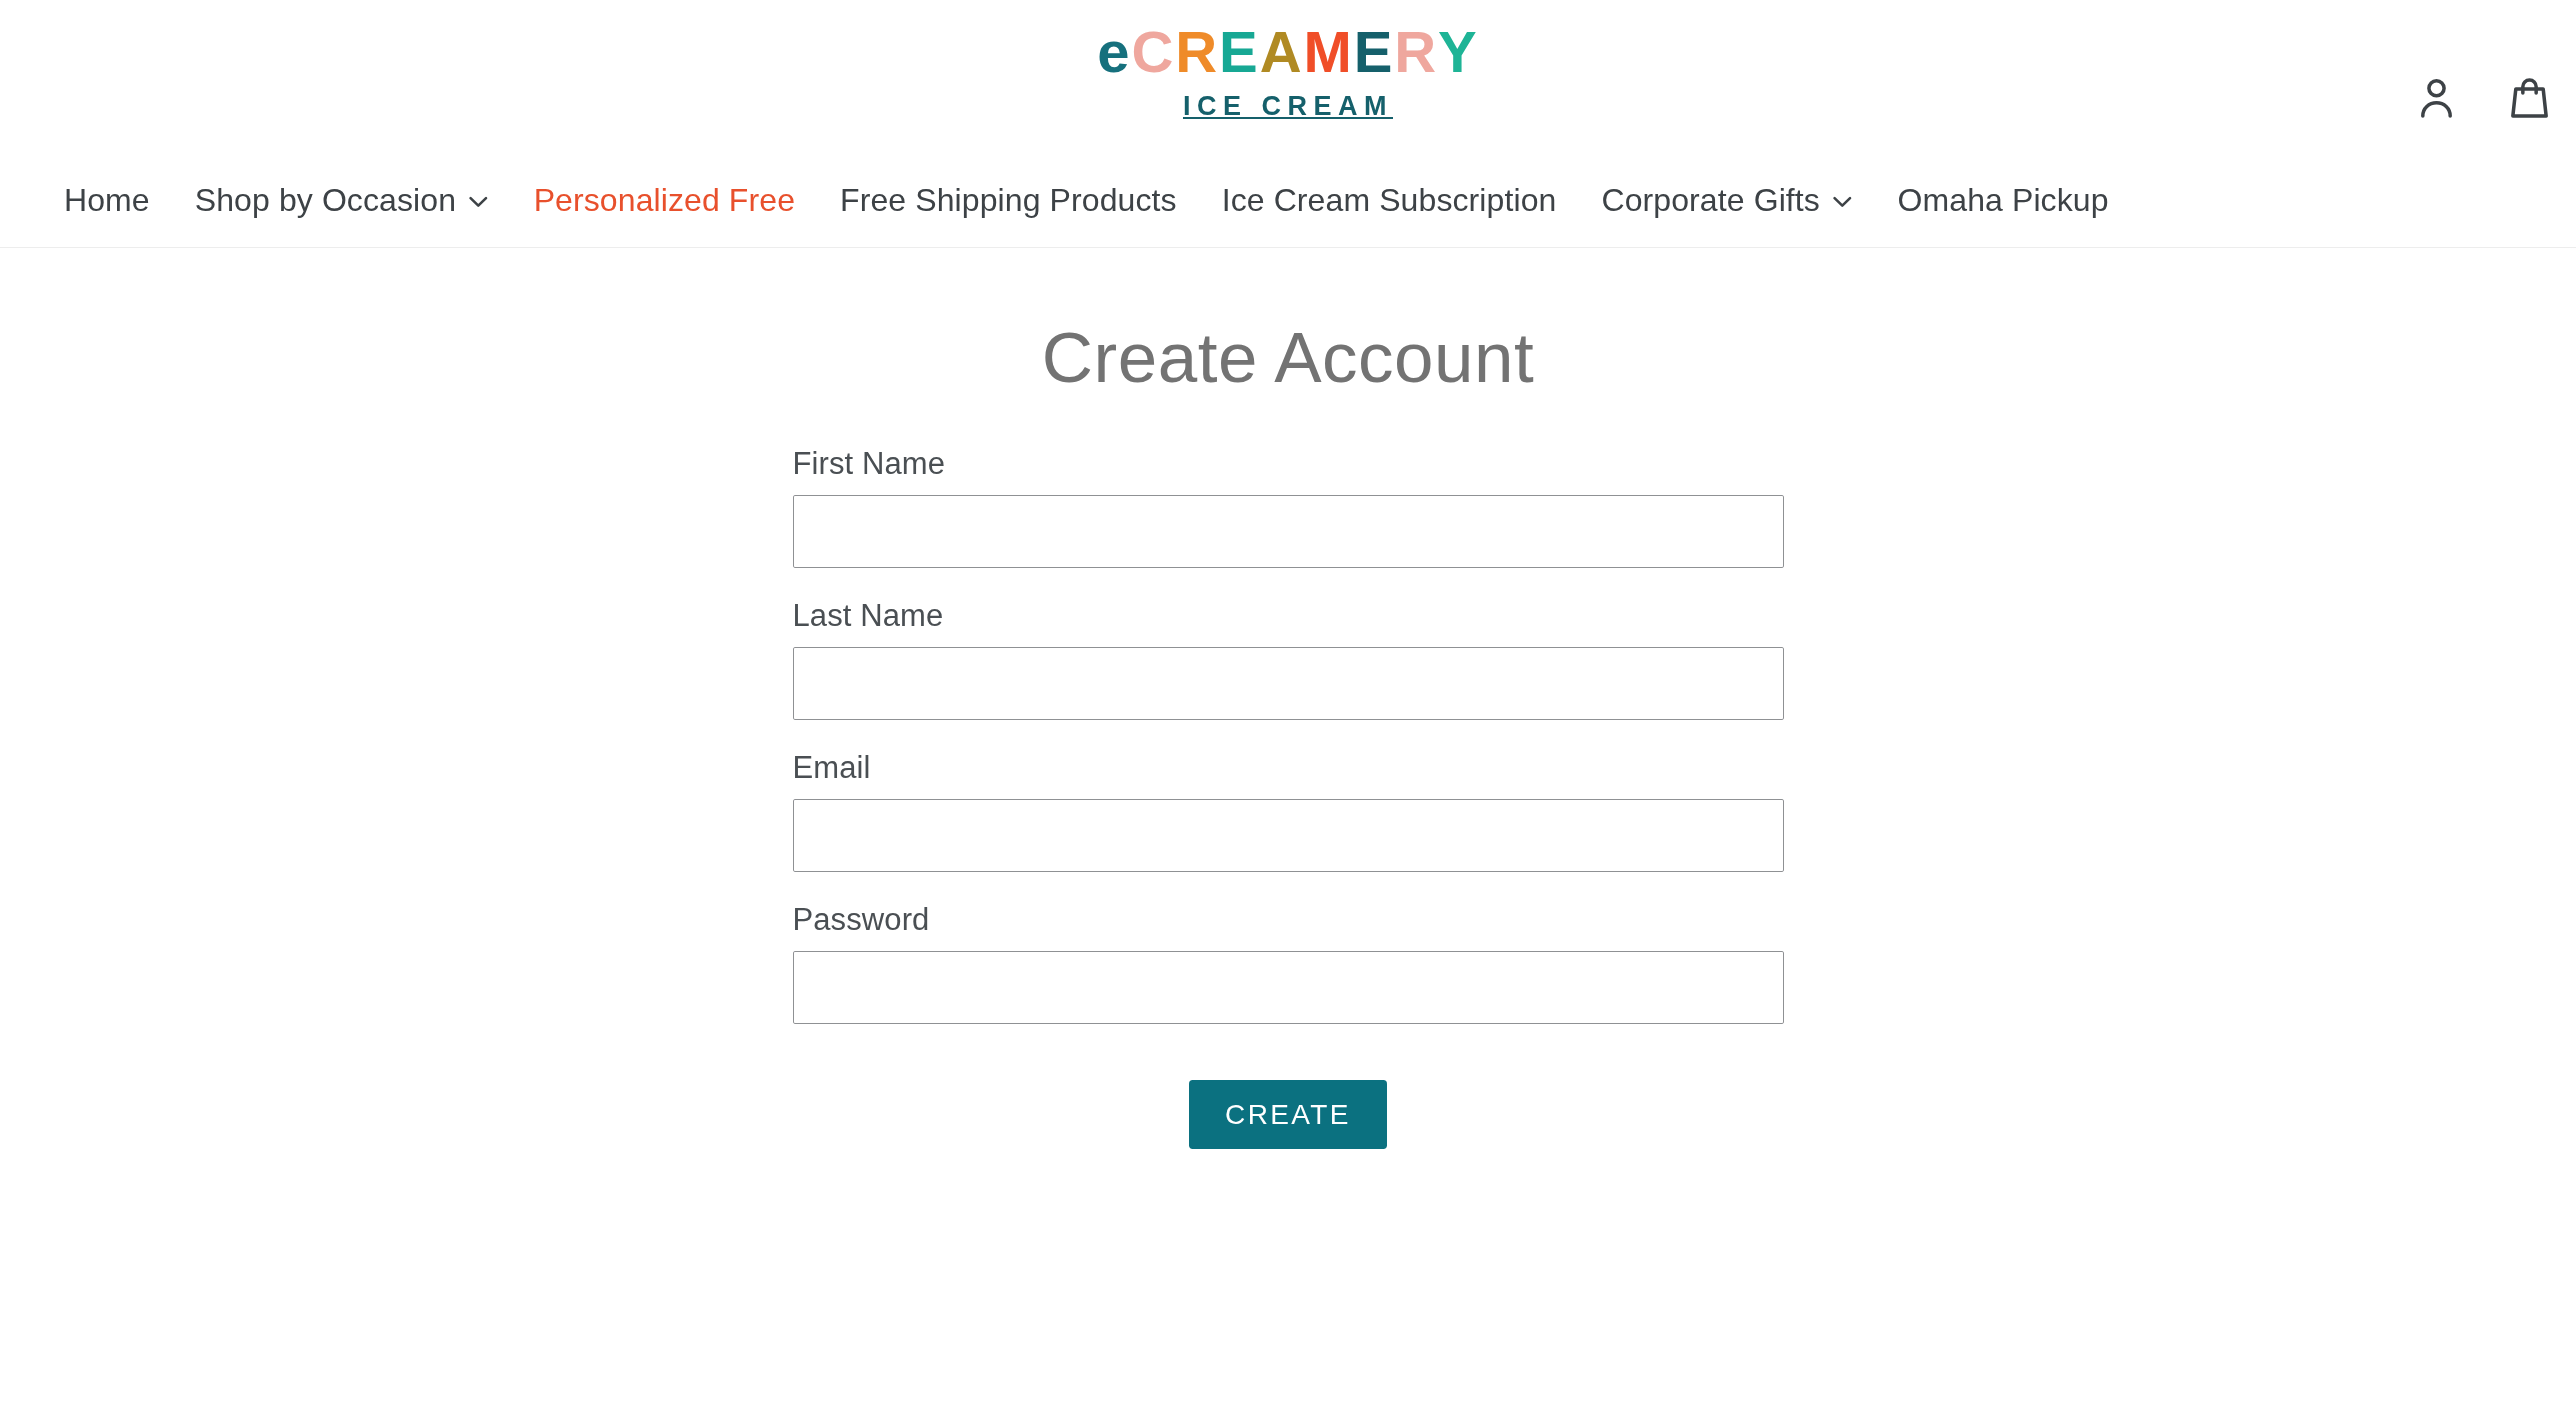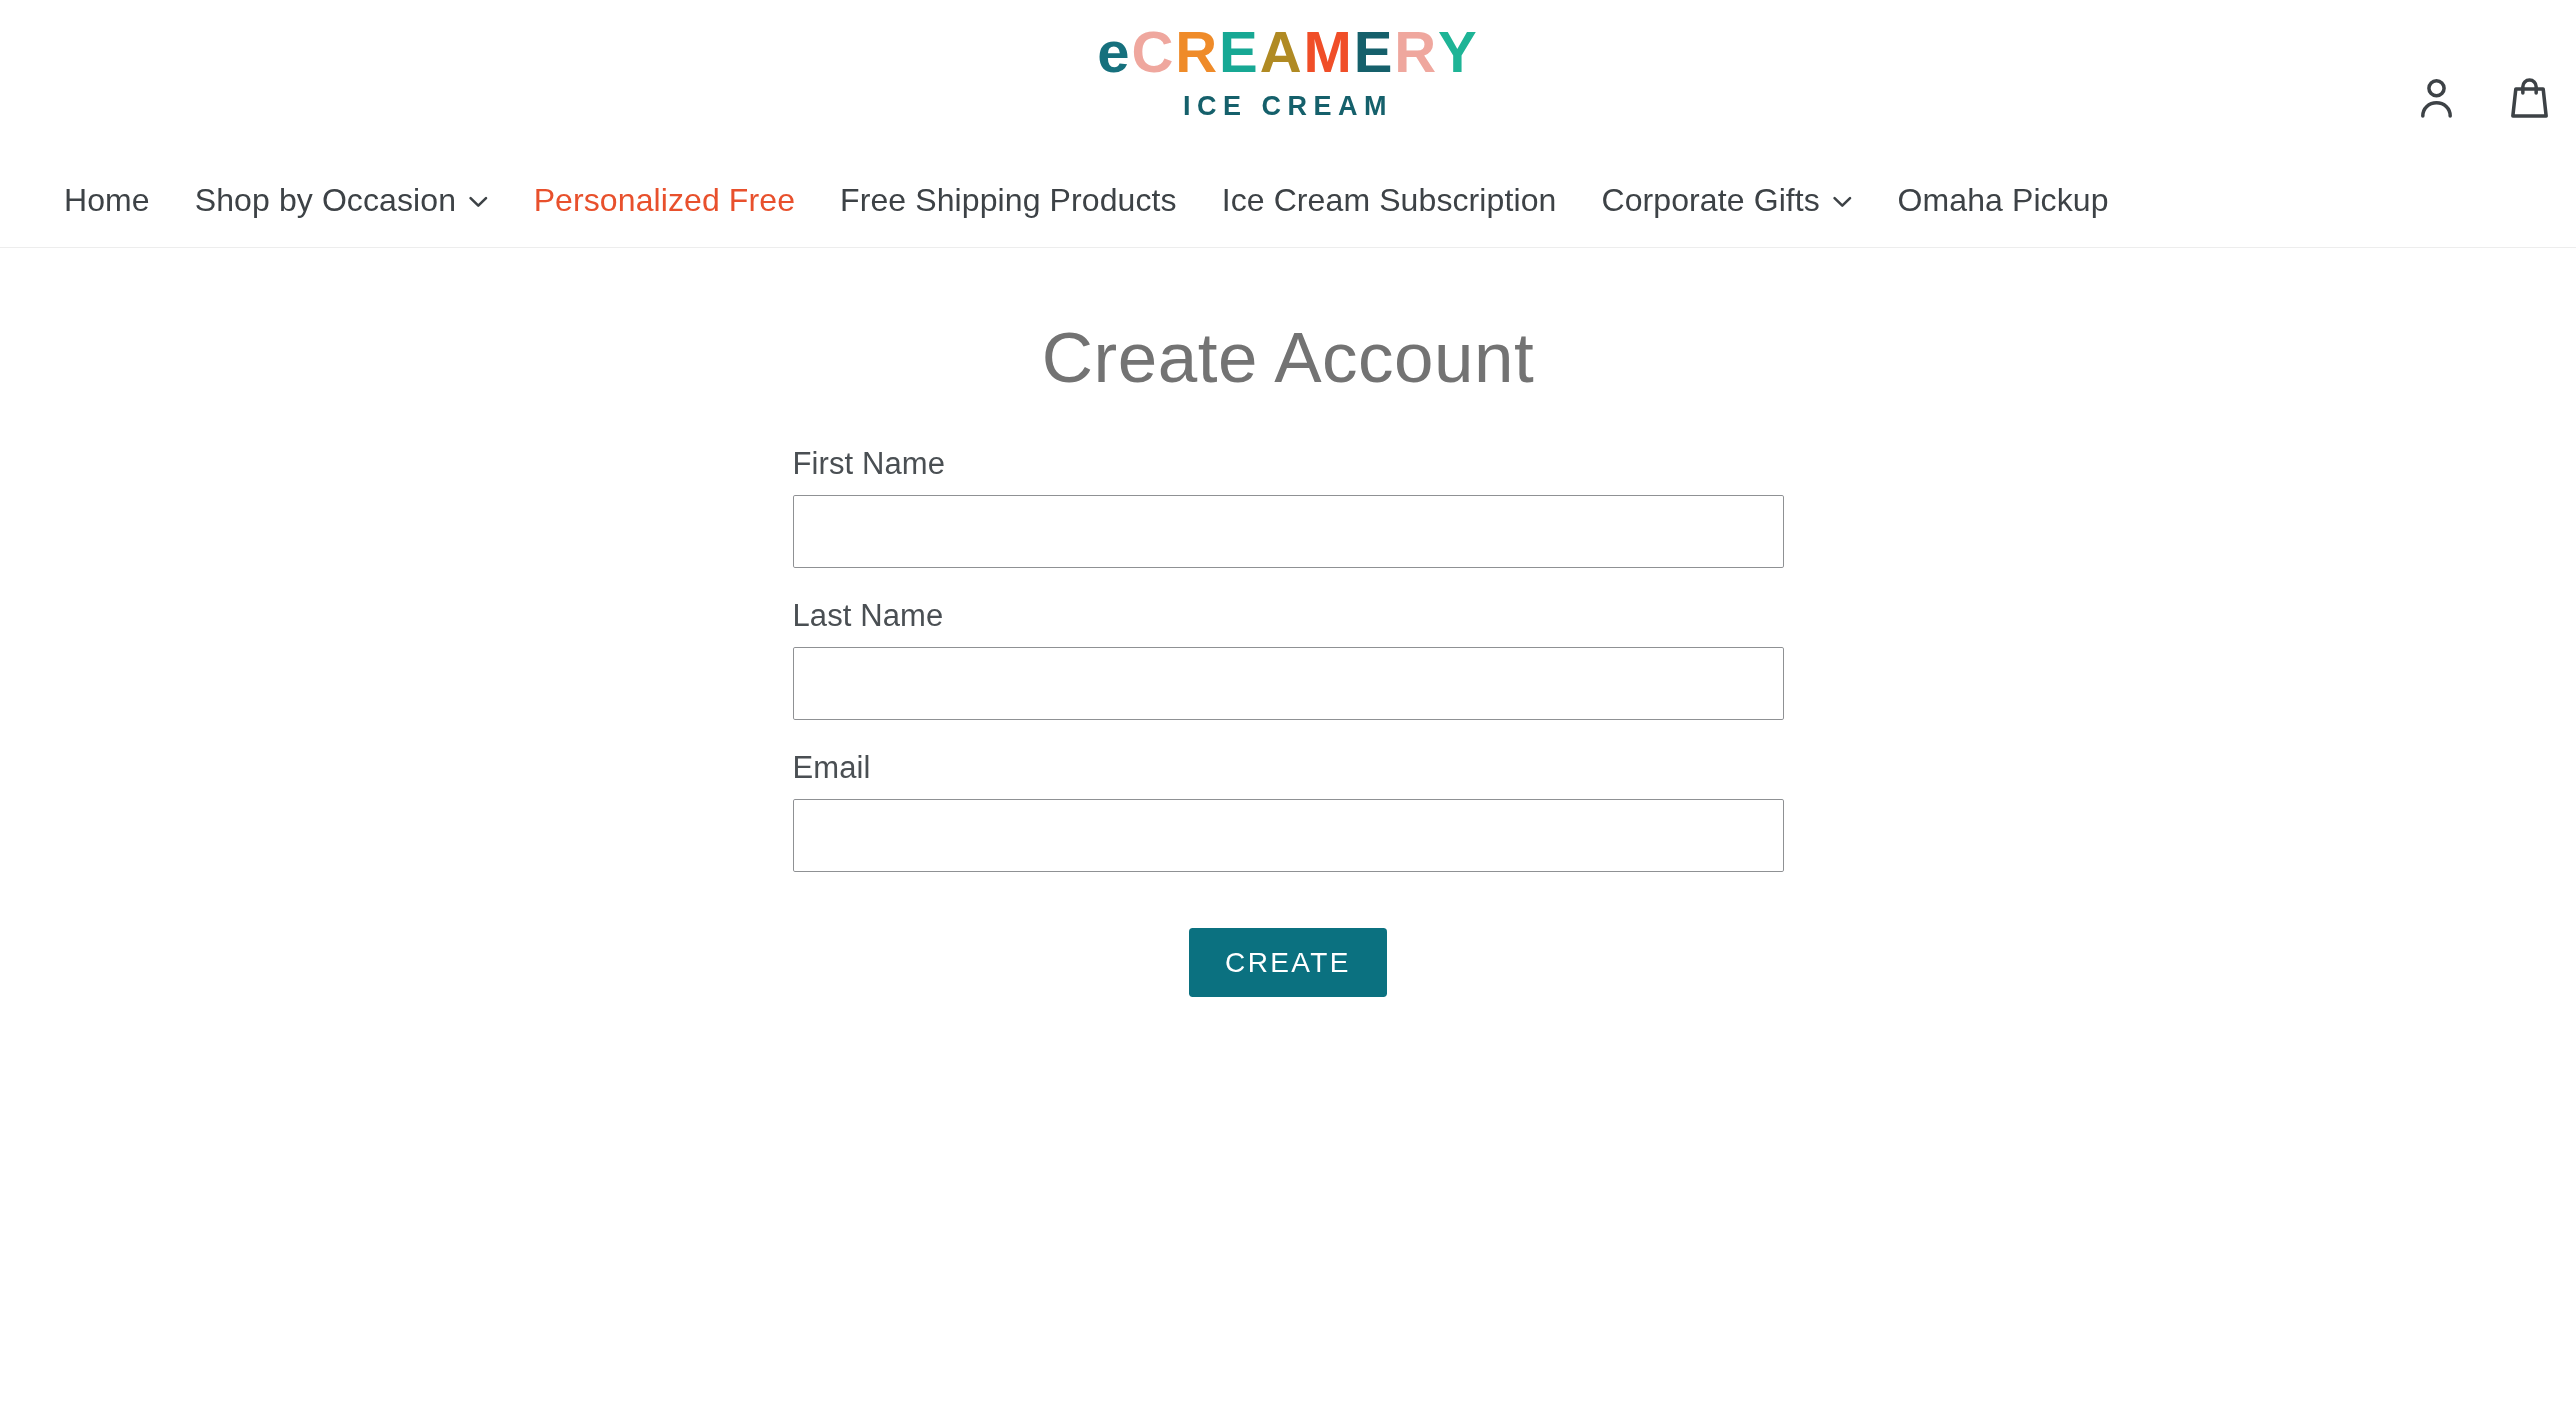--- a/index.html
+++ b/index.html
@@ -48,20 +48,21 @@
   .logo-word span { display: inline-block; }
 
   .logo-sub {
     font-family: "Liberation Sans", sans-serif;
     font-size: 27px;
     font-weight: 700;
     letter-spacing: 6.5px;
     color: #15606b;
     margin-top: 12px;
     line-height: 1;
+    text-decoration: underline;
   }
 
   .header-icons {
     position: absolute;
     top: 77px;
     right: 28px;
     display: flex;
     align-items: center;
     gap: 56px;
   }
@@ -244,20 +245,24 @@
           <input class="field-input" type="text" placeholder="" style="">
         </div>
         <div class="field">
           <label class="field-label">Last Name</label>
           <input class="field-input" type="text" placeholder="" style="">
         </div>
         <div class="field">
           <label class="field-label">Email</label>
           <input class="field-input" type="email" placeholder="" style="">
         </div>
+        <div class="field">
+          <label class="field-label">Password</label>
+          <input class="field-input" type="password" placeholder="" style="">
+        </div>
       </div>
 
     <div class="form-actions">
       <button type="submit" class="create-button">CREATE</button>
     </div>
   </form>
 </main>
 
 
 </body></html>

